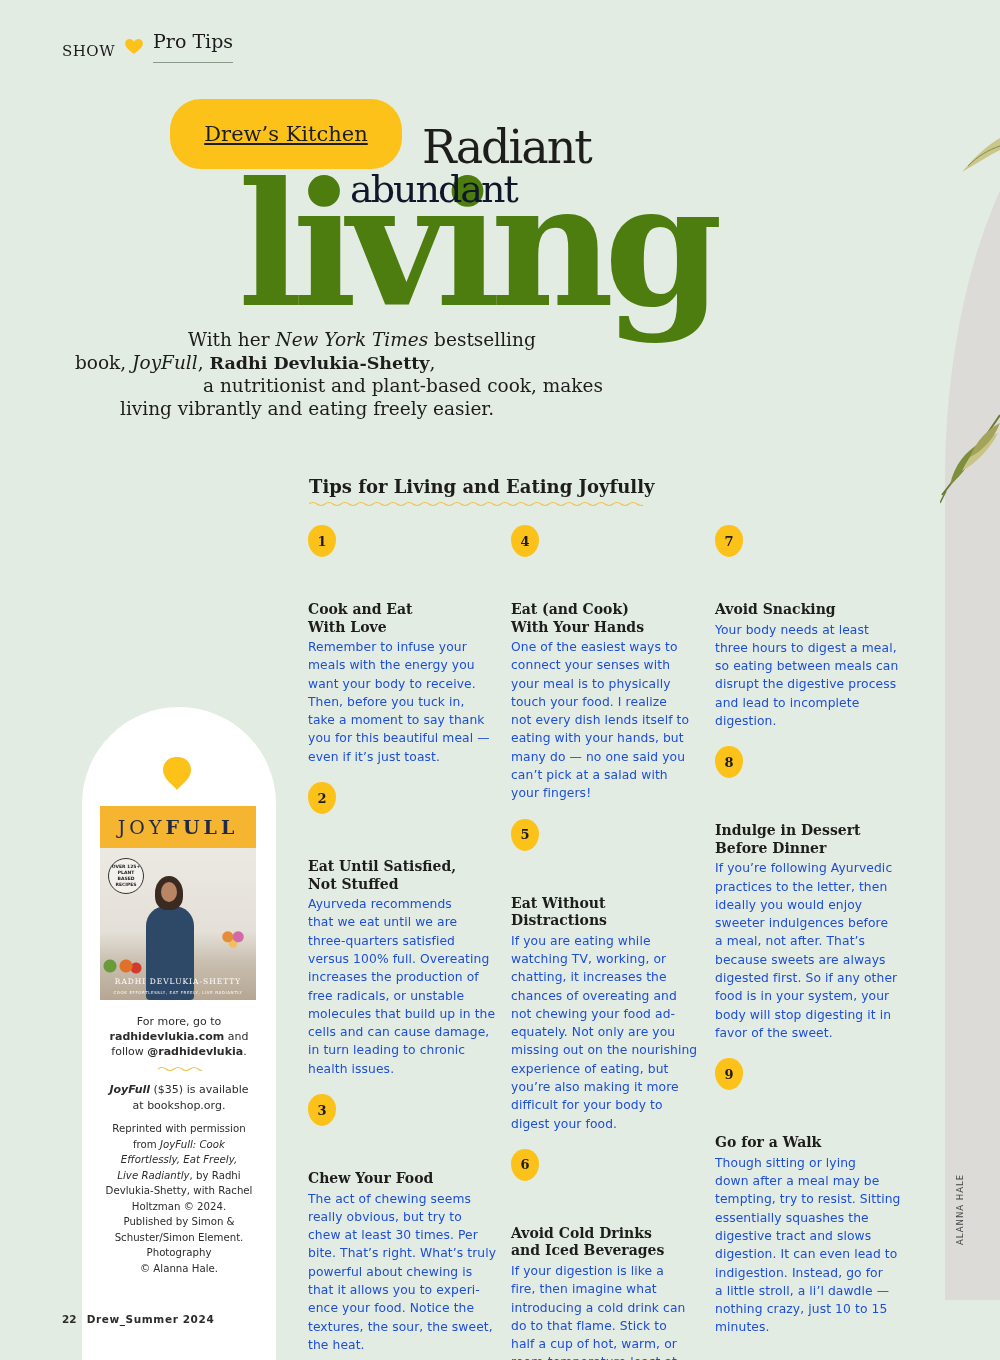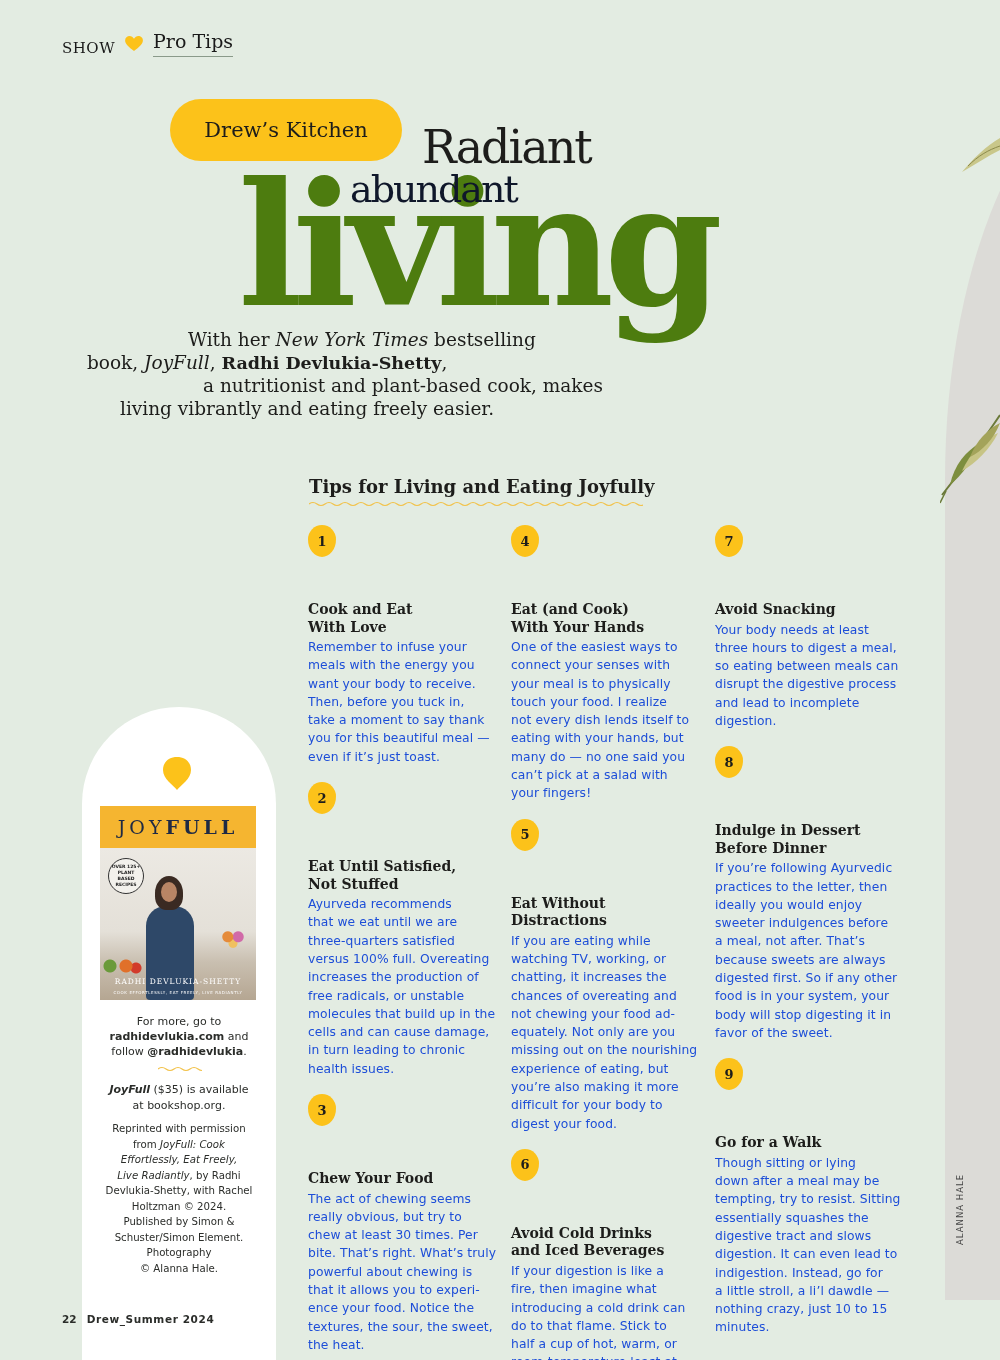--- a/index.html
+++ b/index.html
@@ -16,27 +16,27 @@
     position: absolute; left: 945px; top: 60px; width: 200px; height: 1240px;
     background: #dcdbd7;
     border-radius: 200px 0 0 0 / 420px 0 0 0;
   }
   .leaf { position: absolute; }
 
   
   .section-label { position: absolute; left: 62px; top: 30px; display: flex; align-items: center; gap: 10px; }
   .section-label .show { font-family: "DejaVu Serif", serif; font-size: 15px; letter-spacing: 0.5px; color: #1a1a1a; margin-top: 8px; }
   .section-label .heart { width: 18px; height: 16px; }
-  .section-label .pro { font-family: "DejaVu Serif", serif; font-size: 19px; color: #1a1a1a; border-bottom: 1.5px solid #8a9a8a; padding-bottom: 4px; }
+  .section-label .pro { font-family: "DejaVu Serif", serif; font-size: 19px; color: #1a1a1a; border-bottom: 1.5px solid #8a9a8a; padding-bottom: 10px; }
 
   .pill {
-    position: absolute; left: 170px; top: 99px; width: 232px; height: 62px;
+    position: absolute; left: 170px; top: 99px; width: 232px; height: 70px;
     background: #fcc21a; border-radius: 31px;
     display: flex; align-items: center; justify-content: center;
-    font-family: "DejaVu Serif", serif; font-size: 21px; color: #1d1d1b;
+    font-family: "DejaVu Serif", serif; font-size: 21px; color: #1d1d1b; text-decoration: underline;
   }
 
   .title-radiant { position: absolute; left: 422px; top: 124px; font-family: "DejaVu Serif", serif; font-size: 46px; letter-spacing: -2px; line-height: 1; color: #1d1d1b; }
   .title-abundant { position: absolute; left: 350px; top: 170px; font-family: "DejaVu Serif", serif; font-size: 38px; letter-spacing: -2px; line-height: 1; color: #0f172a; }
   .title-living { position: absolute; left: 238px; top: 160px; font-family: "DejaVu Serif", serif; font-weight: bold; font-size: 170px; letter-spacing: -10px; line-height: 1; color: #4d7c0f; }
 
   .dek { position: absolute; font-family: "DejaVu Serif", serif; font-size: 18.5px; color: #1d1d1b; line-height: 23px; white-space: nowrap; }
   .dek em { font-style: italic; }
   .dek b { font-weight: bold; font-size: 17.5px; }
 
@@ -120,21 +120,21 @@
 
 <div class="pill">Drew’s Kitchen</div>
 
 <div class="title-living">living</div>
 <div class="title-radiant">Radiant</div>
 <div class="title-abundant">abundant</div>
 
 <div class="dek" style="left:188px;top:328px">
   <span>With her </span><em>New York Times</em><span> bestselling</span>
 </div>
-<div class="dek" style="left:87px;top:351px">
+<div class="dek" style="left:75px;top:351px">
   <span>book, </span><em>JoyFull</em><span>, </span><b>Radhi Devlukia-Shetty</b><span>,</span>
 </div>
 <div class="dek" style="left:203px;top:374px">a nutritionist and plant-based cook, makes</div>
 <div class="dek" style="left:120px;top:397px">living vibrantly and eating freely easier.</div>
 
 <div class="tips-heading">Tips for Living and Eating Joyfully</div>
 <svg class="squiggle" width="334" height="8">
   <path d="M0 4 Q4 1 8 4 T16 4 T24 4 T32 4 T40 4 T48 4 T56 4 T64 4 T72 4 T80 4 T88 4 T96 4 T104 4 T112 4 T120 4 T128 4 T136 4 T144 4 T152 4 T160 4 T168 4 T176 4 T184 4 T192 4 T200 4 T208 4 T216 4 T224 4 T232 4 T240 4 T248 4 T256 4 T264 4 T272 4 T280 4 T288 4 T296 4 T304 4 T312 4 T320 4 T328 4 T336 4" stroke="#f2c24a" stroke-width="1.2" fill="none"></path>
 </svg>
 

